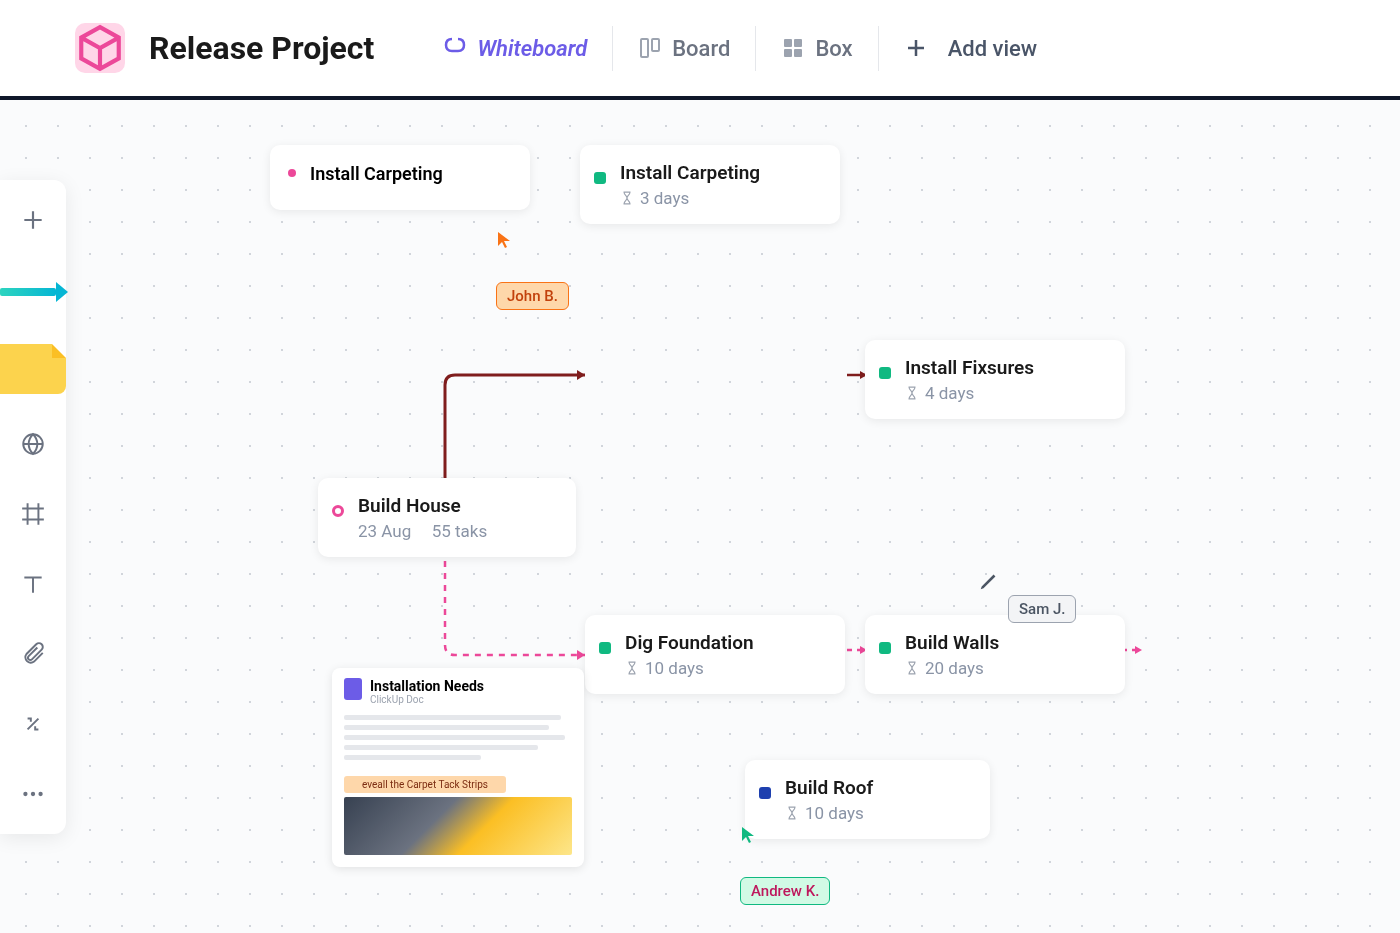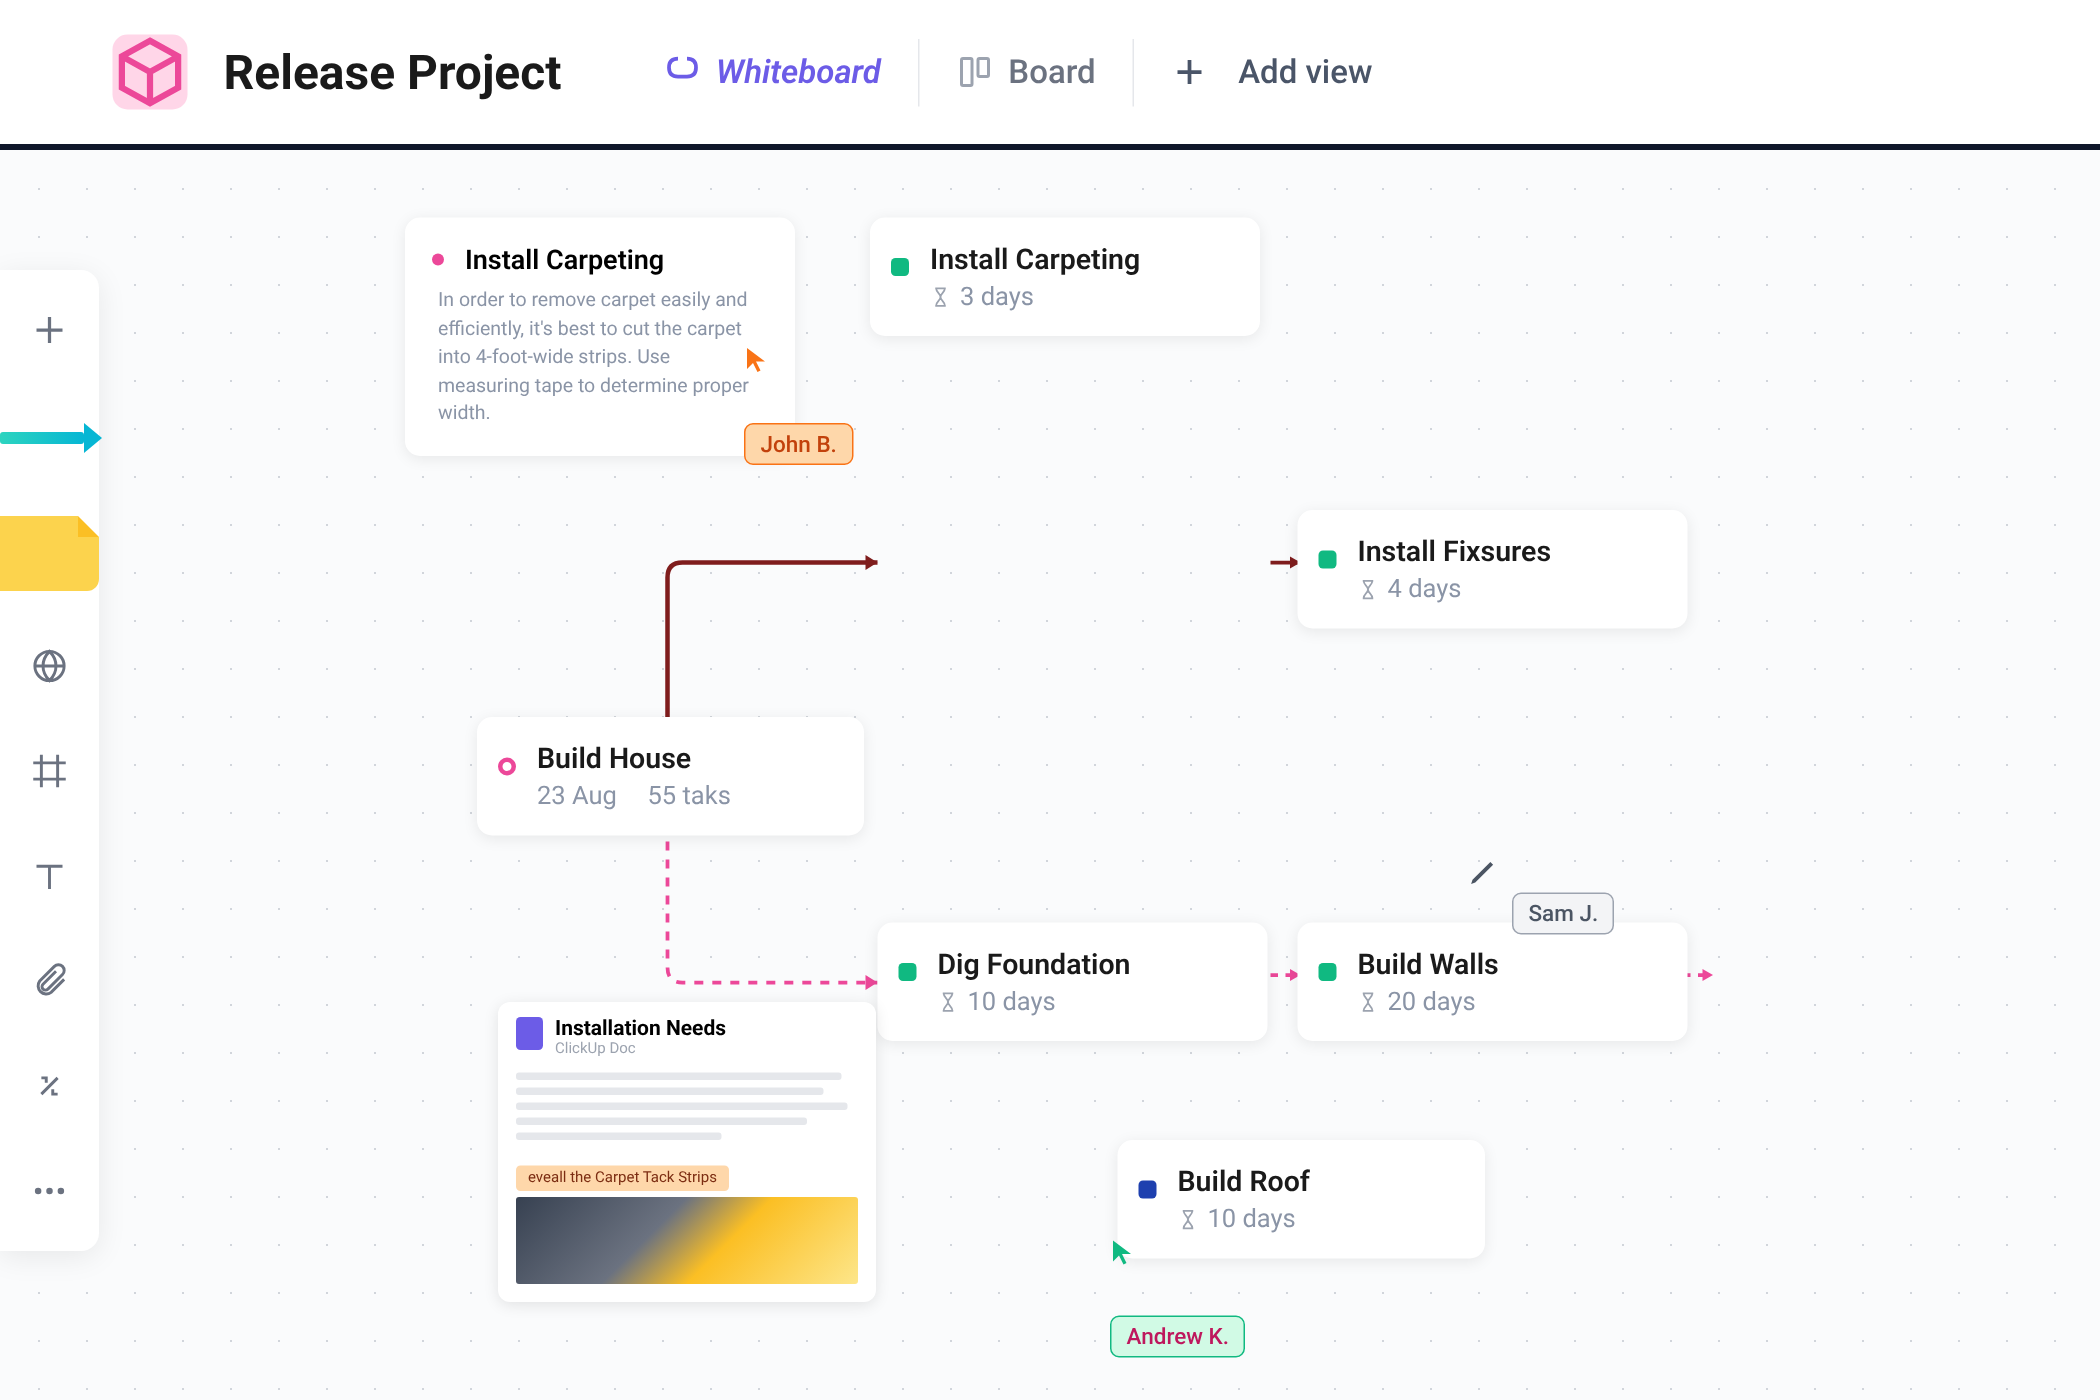--- a/index.html
+++ b/index.html
@@ -160,21 +160,21 @@
     display: flex; align-items: flex-start; gap: 8px; padding: 10px 12px;
   }
   .doc-icon {
     width: 18px; height: 22px; background: #6c5ce7; border-radius: 3px;
   }
   .doc-title { font-size: 14px; font-weight: 700; }
   .doc-sub { font-size: 10px; color: #9ca3af; }
   .doc-lines { padding: 0 12px 8px; }
   .doc-line { height: 5px; background: #e5e7eb; border-radius: 2px; margin-bottom: 5px; }
   .doc-pill {
-    margin: 2px 12px 4px; padding: 3px 8px;
+    margin: 2px 12px 4px; padding: 3px 18px;
     background: #fed7aa; border-radius: 3px;
     font-size: 10px; color: #7c2d12; display:inline-block;
   }
   .doc-image {
     margin: 0 12px 12px; height: 58px;
     background: linear-gradient(135deg,#374151 0%,#6b7280 40%,#fbbf24 60%,#fde68a 100%);
     border-radius: 2px;
   }
   
   .arrow {
@@ -201,20 +201,29 @@
           <path d="M9 3 Q3 3 3 9 Q3 15 9 15 L15 15 Q21 15 21 9 Q21 3 15 3"></path>
         </svg>
       <span>Whiteboard</span>
     </div>
     <div class="view-tab">
       <svg viewBox="0 0 24 24" fill="none" stroke="#9ca3af" stroke-width="2">
           <rect x="3" y="3" width="7" height="18" rx="1"></rect>
           <rect x="14" y="3" width="7" height="12" rx="1"></rect>
         </svg>
       <span>Board</span>
+    </div>
+    <div class="view-tab">
+      <svg viewBox="0 0 24 24" fill="#9ca3af">
+          <rect x="3" y="3" width="8" height="8" rx="1"></rect>
+          <rect x="13" y="3" width="8" height="8" rx="1"></rect>
+          <rect x="3" y="13" width="8" height="8" rx="1"></rect>
+          <rect x="13" y="13" width="8" height="8" rx="1"></rect>
+        </svg>
+      <span>Box</span>
     </div>
     <div class="view-tab add-view">
       <svg viewBox="0 0 24 24" fill="none" stroke="#4a5568" stroke-width="2.5">
           <path d="M12 4v16M4 12h16"></path>
         </svg>
       <span>Add view</span>
     </div>
   </div>
 </div>
 
@@ -282,21 +291,20 @@
     <path d="M22 10 l-7 -4 v8 z" fill="#ec4899"></path>
   </svg>
   <svg class="arrow" style="left:1120px; top:540px;" width="30" height="20">
     <path d="M2 10 L22 10" stroke="#ec4899" stroke-width="2.5" fill="none" stroke-dasharray="5 5"></path>
     <path d="M22 10 l-7 -4 v8 z" fill="#ec4899"></path>
   </svg>
 
   <div class="note-card" style="left:270px; top:45px;">
     <div class="note-dot"></div>
     <div class="note-title">Install Carpeting</div>
-    <div class="note-body">In order to remove carpet easily and efficiently, it's best to cut the carpet into 4-foot-wide strips. Use measuring tape to determine proper width.</div>
   </div>
 
   <div class="card" style="left:580px; top:45px; width:260px;">
     <div class="status-dot" style="background:#10b981"></div>
     <div class="card-content">
       <div class="card-title">Install Carpeting</div>
       <div class="card-meta">
         <svg class="hourglass" viewBox="0 0 24 24" fill="none" stroke="#9ca3af" stroke-width="2">
             <path d="M6 2h12M6 22h12M7 2c0 5 5 6 5 10s-5 5-5 10M17 2c0 5-5 6-5 10s5 5 5 10"></path>
           </svg>

